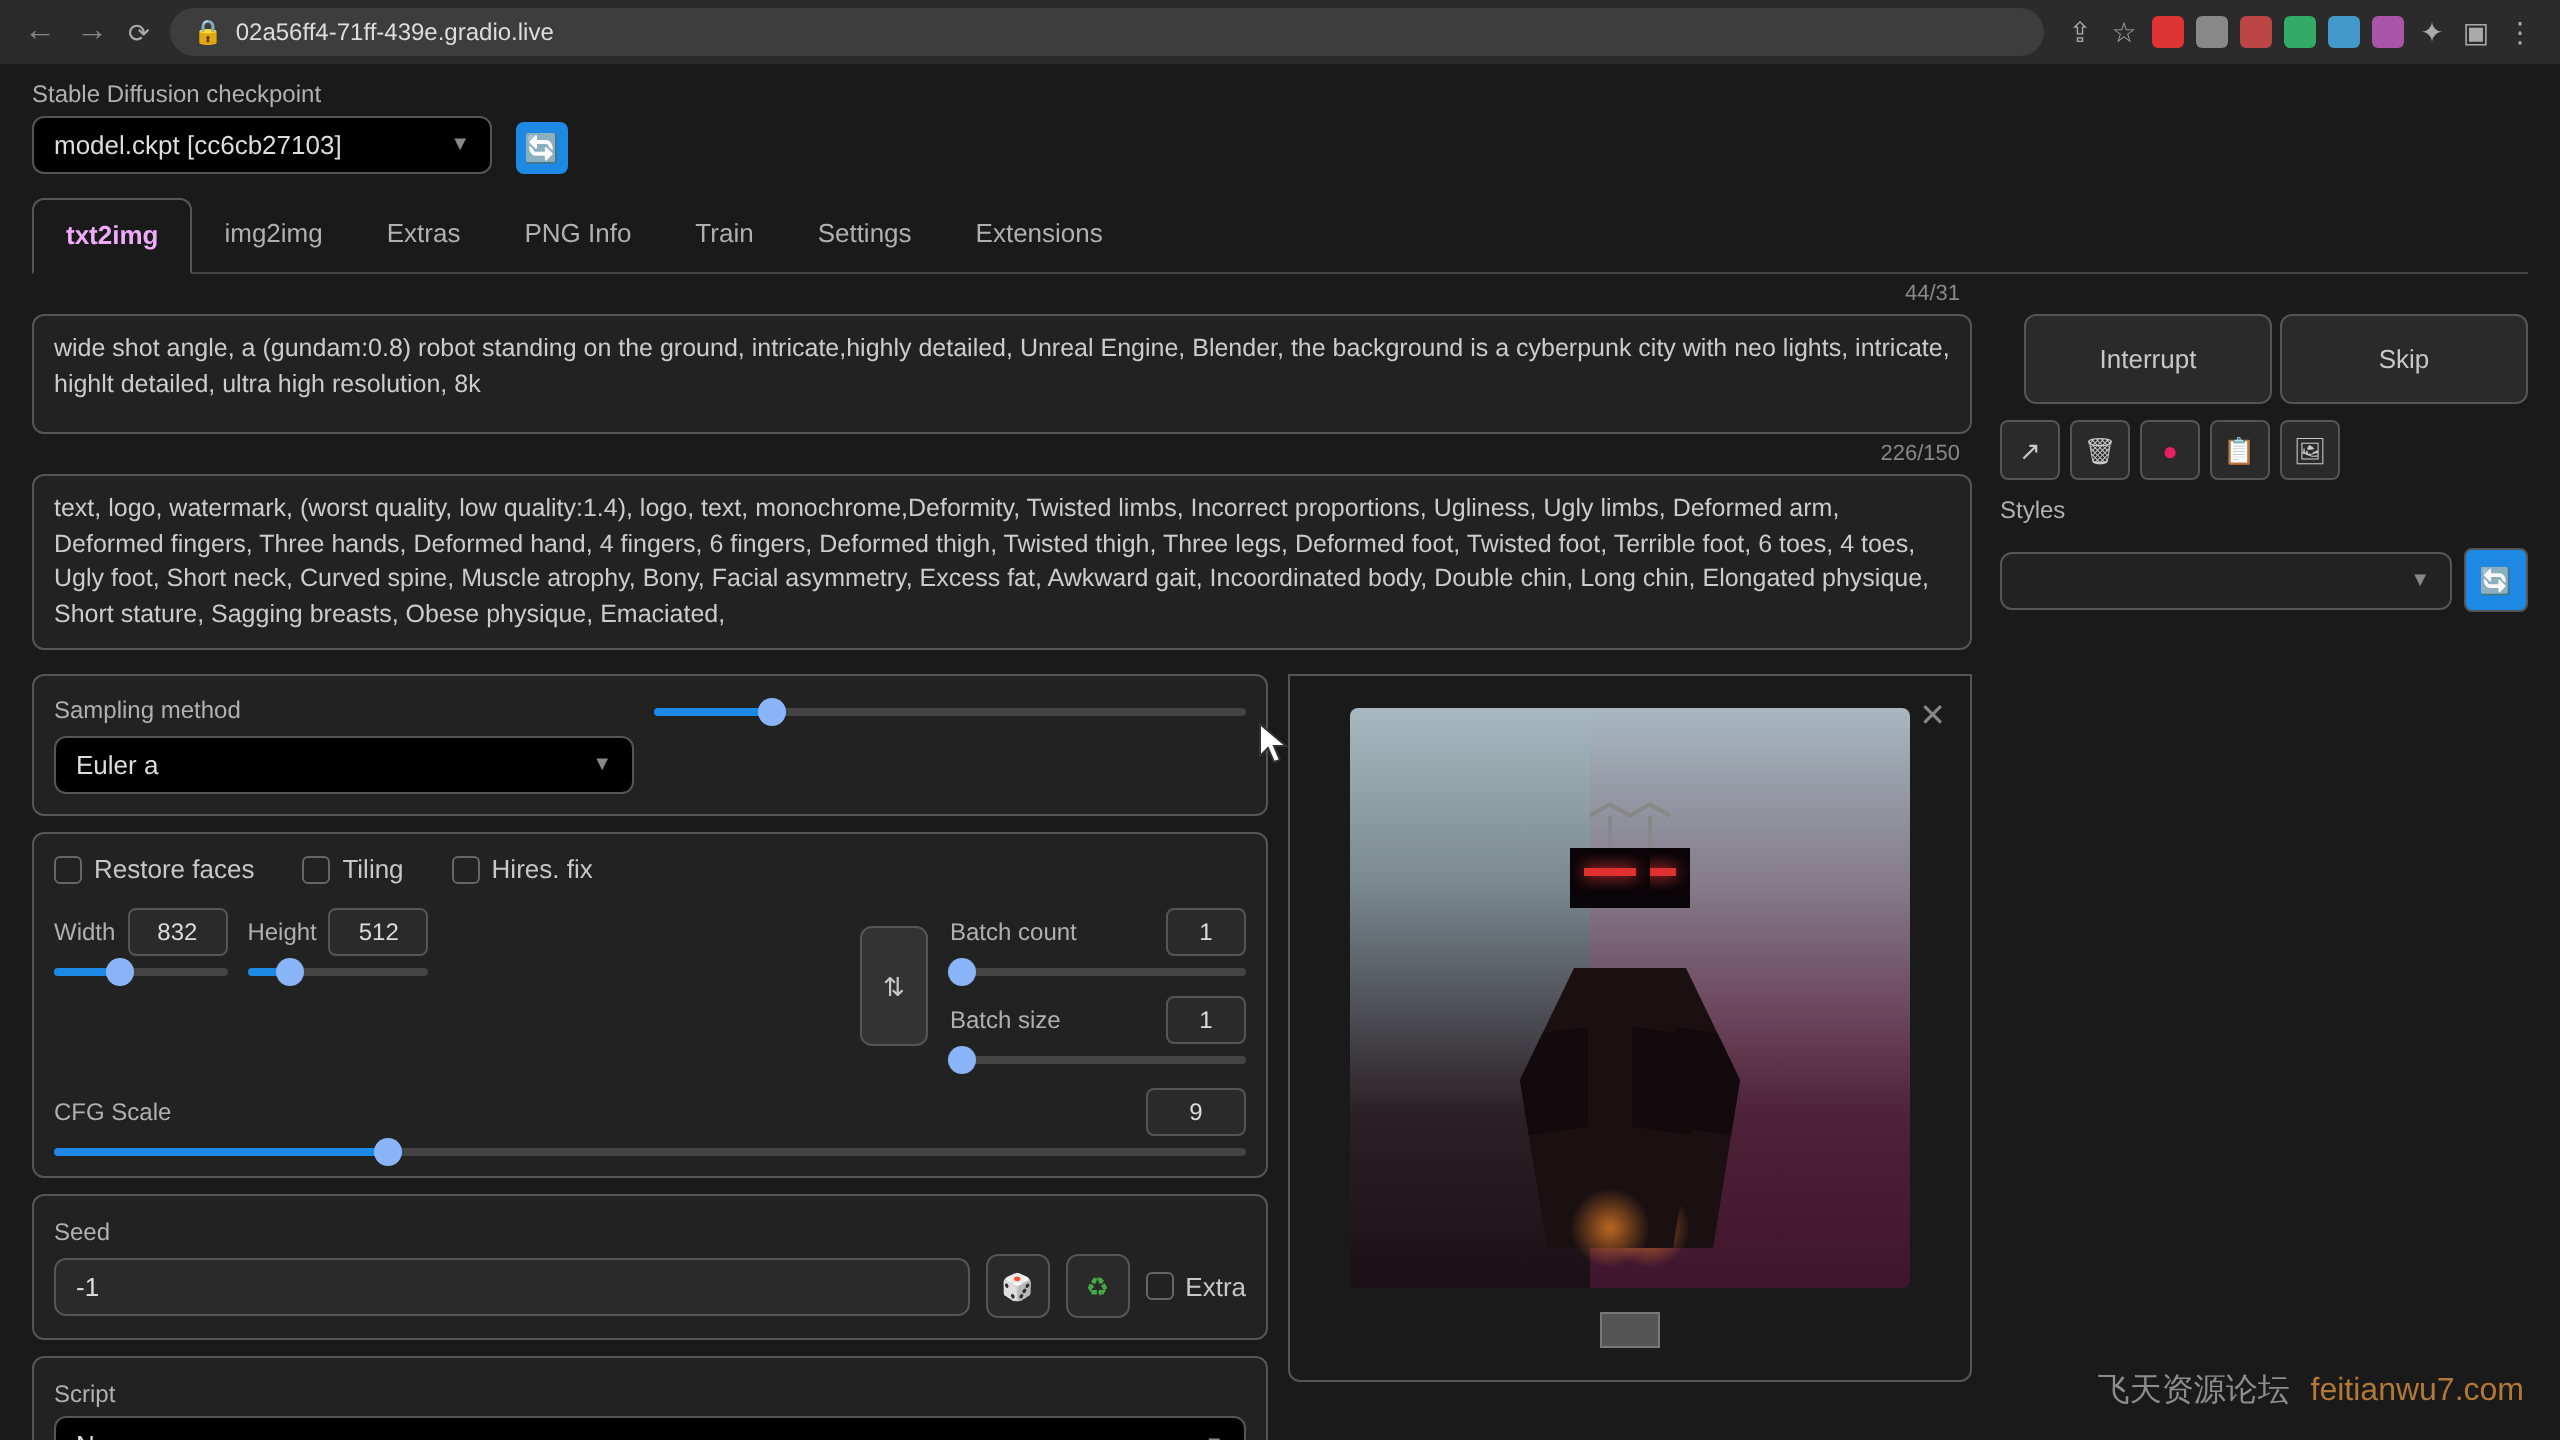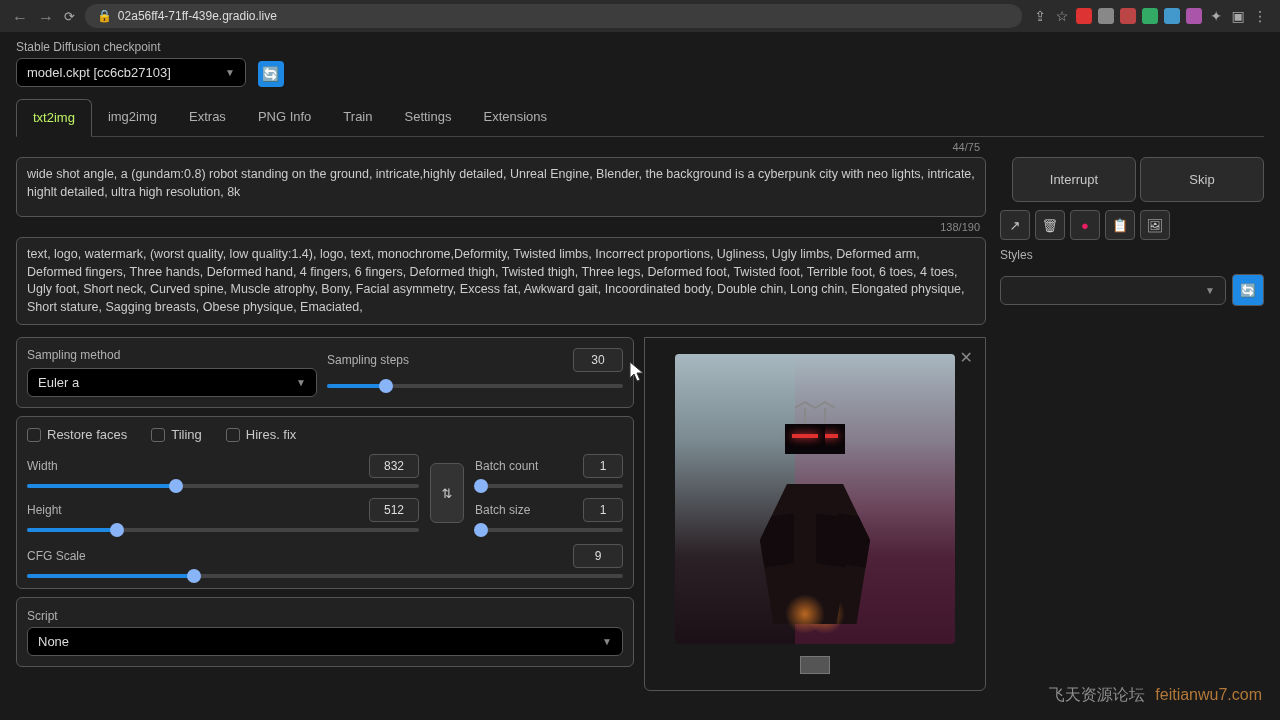--- a/index.html
+++ b/index.html
@@ -76,26 +76,27 @@
   border-bottom: 1px solid #444;
   margin-bottom: 8px;
 }
 .tab {
   padding: 10px 16px;
   color: #b0b0b0;
   cursor: pointer;
   border-bottom: 2px solid transparent;
 }
 .tab.active {
-  color: #bef264;
+  color: #f0abfc;
   border: 1px solid #555;
   border-bottom: 1px solid #1a1a1a;
   border-radius: 6px 6px 0 0;
   background: #1a1a1a;
   margin-bottom: -1px;
+  font-weight: bold;
 }
 
 .main-row { display: flex; gap: 14px; }
 .left-col { flex: 0 0 970px; display: flex; flex-direction: column; gap: 8px; }
 .right-col { flex: 1; display: flex; flex-direction: column; gap: 8px; }
 
 .prompt-box {
   border: 1px solid #555;
   border-radius: 6px;
   background: #222;
@@ -199,21 +200,21 @@
 .check-item { display: flex; align-items: center; gap: 6px; }
 .checkbox {
   width: 14px; height: 14px;
   border: 1px solid #666;
   border-radius: 3px;
   background: #222;
 }
 .label-with-input { display: flex; justify-content: space-between; align-items: center; gap: 6px; }
 
 .size-batch-row { display: flex; gap: 10px; align-items: stretch; }
-.size-col { flex: 1; display: flex; flex-direction: column; gap: 10px; }
+.size-col { flex: 1; display: flex; flex-direction: row; gap: 10px; }
 .swap-col { width: 36px; display: flex; align-items: center; justify-content: center; }
 .swap-btn {
   width: 34px; height: 60px;
   border: 1px solid #555;
   border-radius: 6px;
   background: #333;
   display: flex; align-items: center; justify-content: center;
 }
 .batch-col { flex: 0 0 148px; display: flex; flex-direction: column; gap: 10px; }
 
@@ -346,48 +347,44 @@
     <div class="tab">Extras</div>
     <div class="tab">PNG Info</div>
     <div class="tab">Train</div>
     <div class="tab">Settings</div>
     <div class="tab">Extensions</div>
   </div>
 
   <div class="main-row">
     <div class="left-col">
       <div style="position:relative; margin-top:12px;">
-        <span class="counter">44/75</span>
+        <span class="counter">44/31</span>
         <div class="prompt-box first">
           <span>wide shot angle, a (gundam:0.8) robot standing on the ground, intricate,highly detailed, Unreal Engine, Blender, the background is a cyberpunk city with neo lights, intricate, highlt detailed, ultra high resolution, 8k</span>
         </div>
       </div>
       <div style="position:relative; margin-top:12px;">
-        <span class="counter">138/190</span>
+        <span class="counter">226/150</span>
         <div class="prompt-box second">
           <span>text, logo, watermark, (worst quality, low quality:1.4), logo, text, monochrome,Deformity, Twisted limbs, Incorrect proportions, Ugliness, Ugly limbs, Deformed arm, Deformed fingers, Three hands, Deformed hand, 4 fingers, 6 fingers, Deformed thigh, Twisted thigh, Three legs, Deformed foot, Twisted foot, Terrible foot, 6 toes, 4 toes, Ugly foot, Short neck, Curved spine, Muscle atrophy, Bony, Facial asymmetry, Excess fat, Awkward gait, Incoordinated body, Double chin, Long chin, Elongated physique, Short stature, Sagging breasts, Obese physique, Emaciated,</span>
         </div>
       </div>
 
       <div class="params-row">
         <div class="params-left">
           <div class="panel">
             <div class="inner-row">
               <div class="param-col" style="flex:0 0 290px;">
                 <span class="field-label">Sampling method</span>
                 <div class="select-box" style="min-width:auto;">
                   <span>Euler a</span>
                   <span class="chevron">▼</span>
                 </div>
               </div>
               <div class="param-col">
-                <div class="label-with-input">
-                  <span class="field-label">Sampling steps</span>
-                  <input class="num-input" value="30" style="">
-                </div>
                 <div class="slider">
                   <div class="slider-fill" style="width:20%;"></div>
                   <div class="slider-thumb" style="left:20%;"></div>
                 </div>
               </div>
             </div>
           </div>
 
           <div class="panel">
             <div class="check-row">
@@ -460,20 +457,34 @@
                 <span class="field-label">CFG Scale</span>
                 <input class="num-input" value="9" style="">
               </div>
               <div class="slider">
                 <div class="slider-fill" style="width:28%;"></div>
                 <div class="slider-thumb" style="left:28%;"></div>
               </div>
             </div>
           </div>
 
+          <div class="panel">
+            <span class="field-label">Seed</span>
+            <div class="seed-row" style="margin-top:4px;">
+              <div class="seed-input">
+                <span>-1</span>
+              </div>
+              <div class="seed-btn">🎲</div>
+              <div class="seed-btn" style="color:#4a4;">♻</div>
+              <div class="check-item">
+                <div class="checkbox"></div>
+                <span>Extra</span>
+              </div>
+            </div>
+          </div>
 
           <div class="panel">
             <span class="field-label">Script</span>
             <div class="select-box" style="min-width:auto; margin-top:4px;">
               <span>None</span>
               <span class="chevron">▼</span>
             </div>
           </div>
         </div>
 

